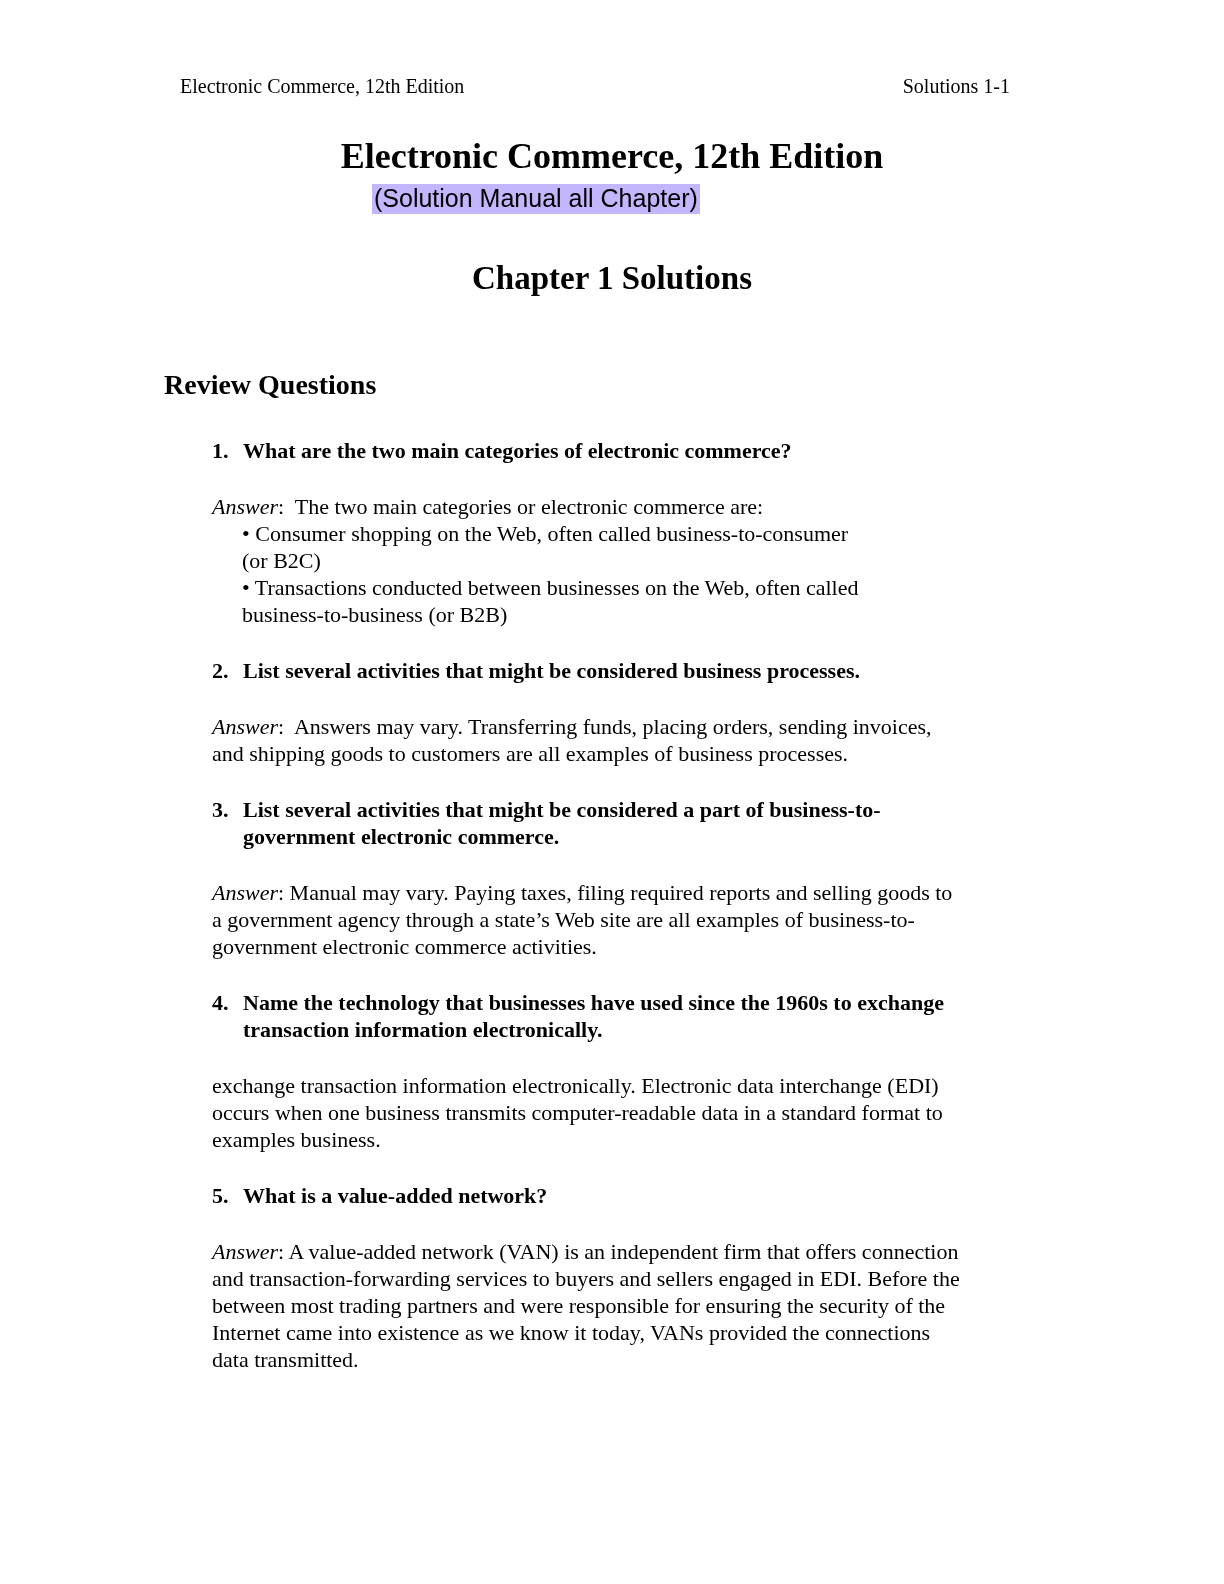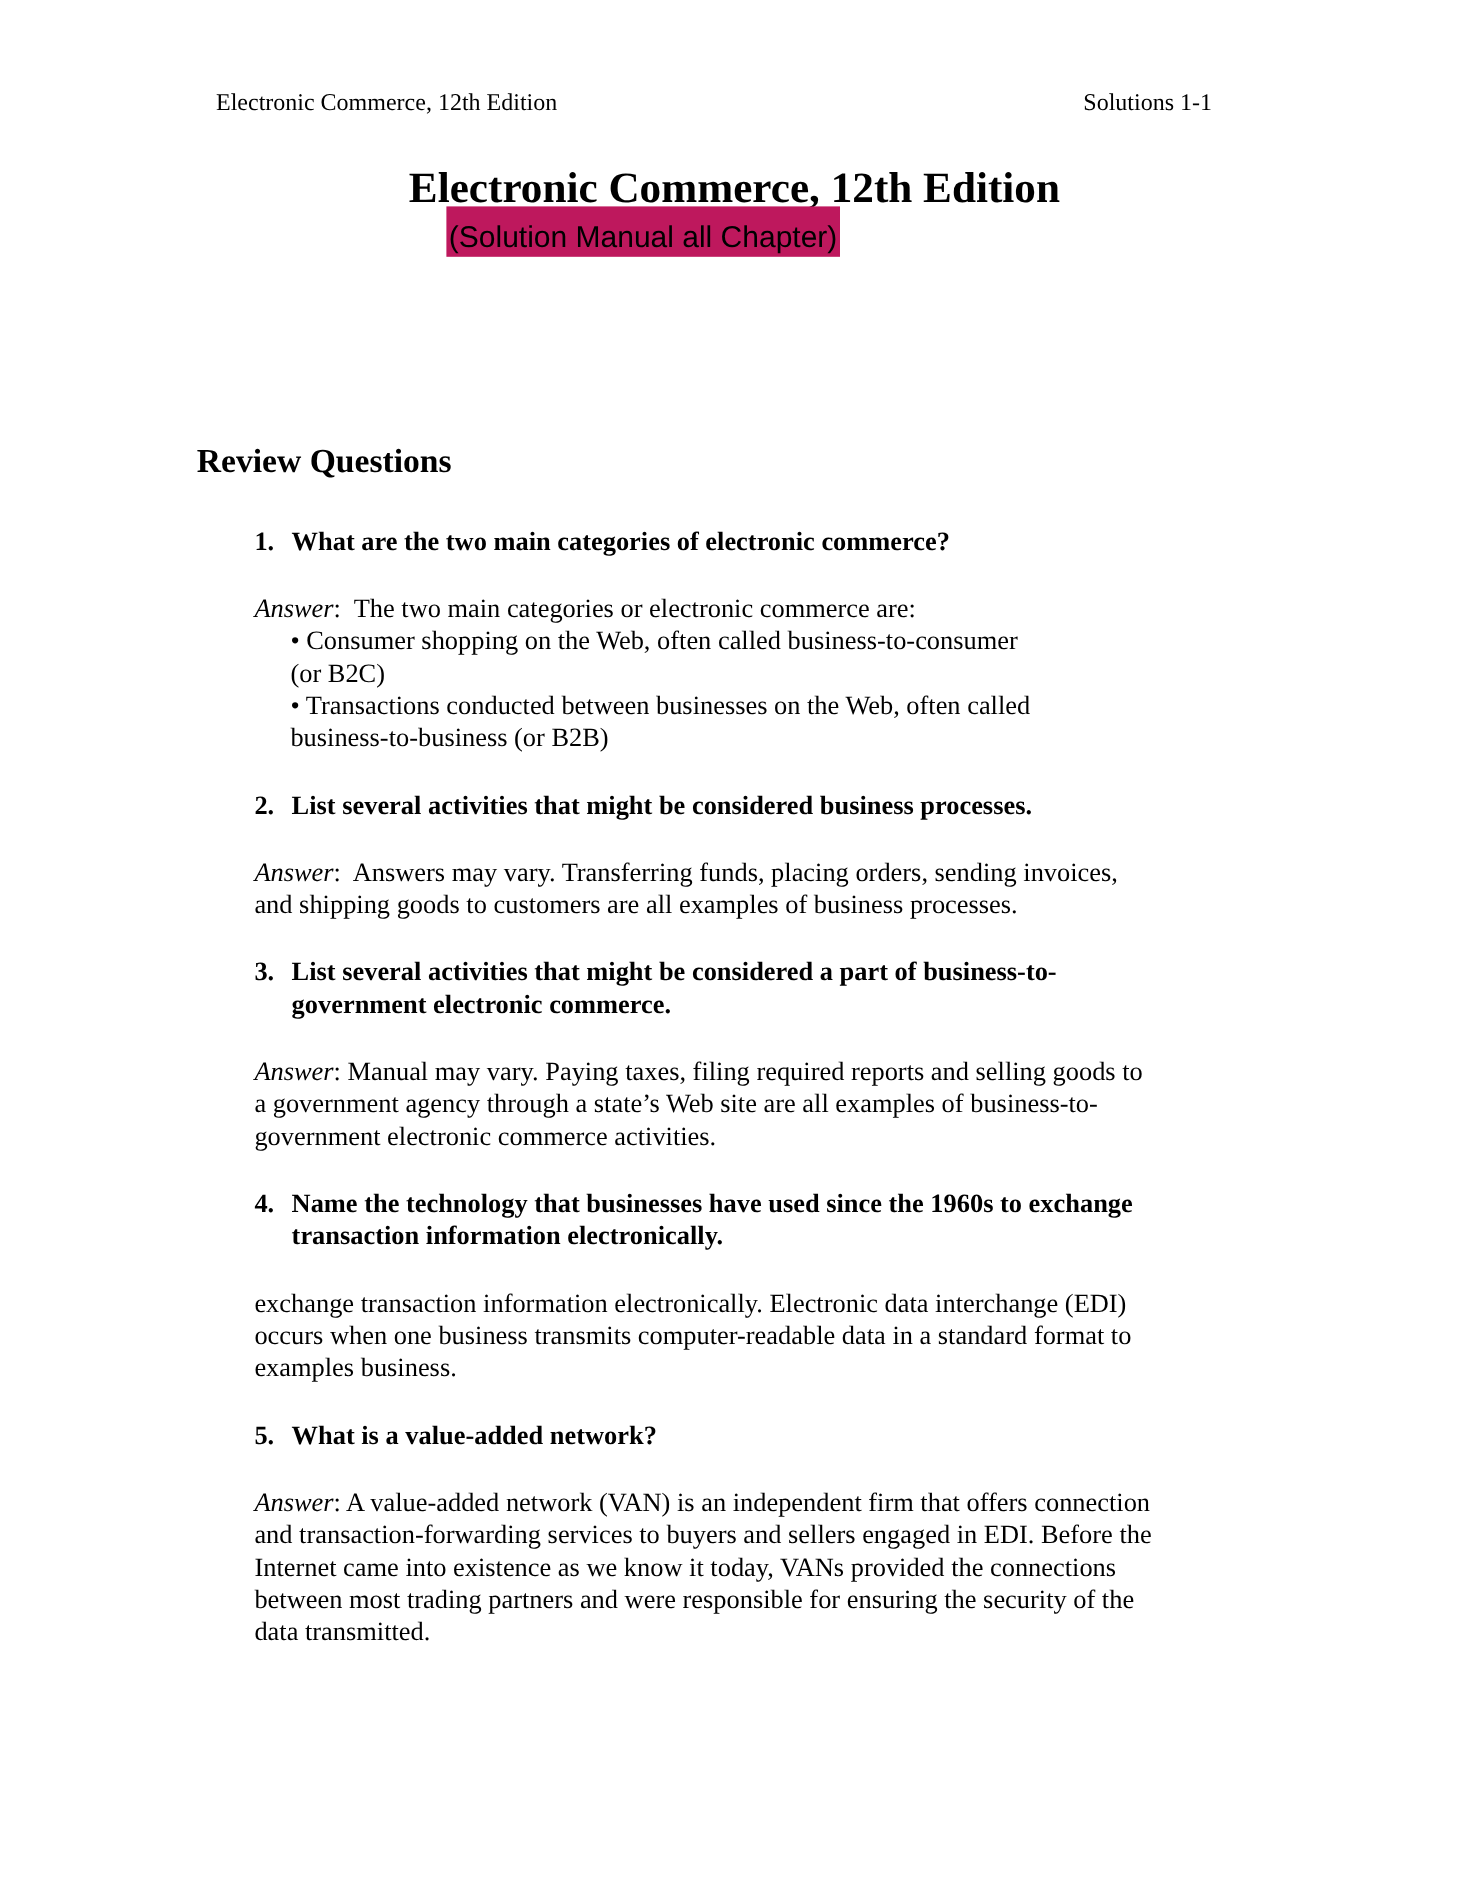--- a/index.html
+++ b/index.html
@@ -41,22 +41,22 @@
   }
   .doc-subtitle {
     position: absolute;
     top: 183px;
     left: 372px;
     font-family: "Liberation Sans", sans-serif;
     font-size: 25px;
     line-height: 30px;
   }
   .doc-subtitle .highlight {
-    background: #be185d;
-    padding: 12px 2px 2px 2px;
+    background: #c4b5fd;
+    padding: 0 2px 2px 2px;
   }
   .chapter-heading {
     position: absolute;
     top: 258px;
     left: 180px;
     width: 864px;
     text-align: center;
     font-size: 33px;
     font-weight: 700;
     line-height: 40px;
@@ -110,20 +110,21 @@
     <span class="hdr-left">Electronic Commerce, 12th Edition</span>
     <span class="hdr-right">Solutions 1-1</span>
   </div>
 
   <div class="doc-title">Electronic Commerce, 12th Edition</div>
 
   <div class="doc-subtitle">
     <span class="highlight">(Solution Manual all Chapter)</span>
   </div>
 
+  <div class="chapter-heading">Chapter 1 Solutions</div>
 
   <div class="section-heading">Review Questions</div>
 
   <div class="qa-content">
 
     <div class="block question">
       <span class="q-num">1.</span>
       <span class="q-text">
         <span class="line">What are the two main categories of electronic commerce?</span>
       </span>
@@ -177,19 +178,19 @@
 
     <div class="block question">
       <span class="q-num">5.</span>
       <span class="q-text">
         <span class="line">What is a value-added network?</span>
       </span>
     </div>
     <div class="block answer">
       <div class="line"><span class="ans-label">Answer</span><span>: A value-added network (VAN) is an independent firm that offers connection</span></div>
       <div class="line">and transaction-forwarding services to buyers and sellers engaged in EDI. Before the</div>
+      <div class="line">between most trading partners and were responsible for ensuring the security of the</div>
       <div class="line">Internet came into existence as we know it today, VANs provided the connections</div>
-      <div class="line">between most trading partners and were responsible for ensuring the security of the</div>
       <div class="line">data transmitted.</div>
     </div>
 
   </div>
 </div>
 
 </body></html>

